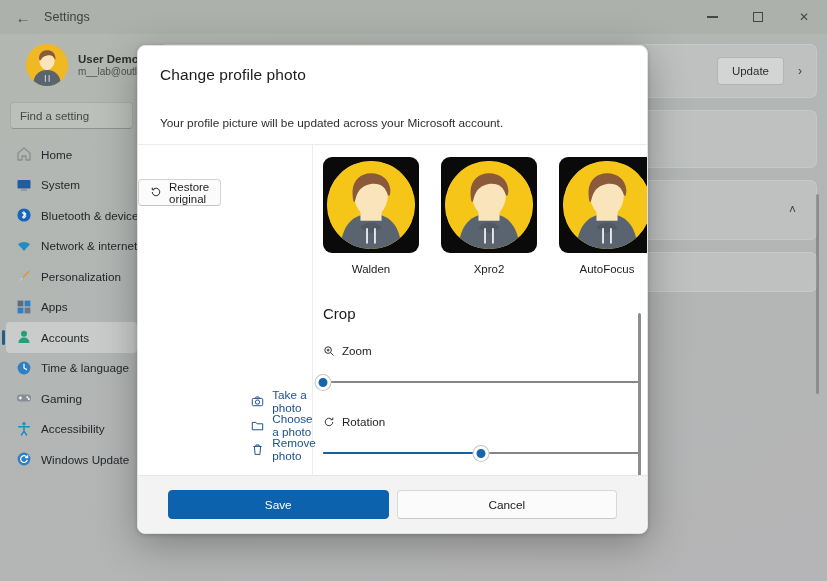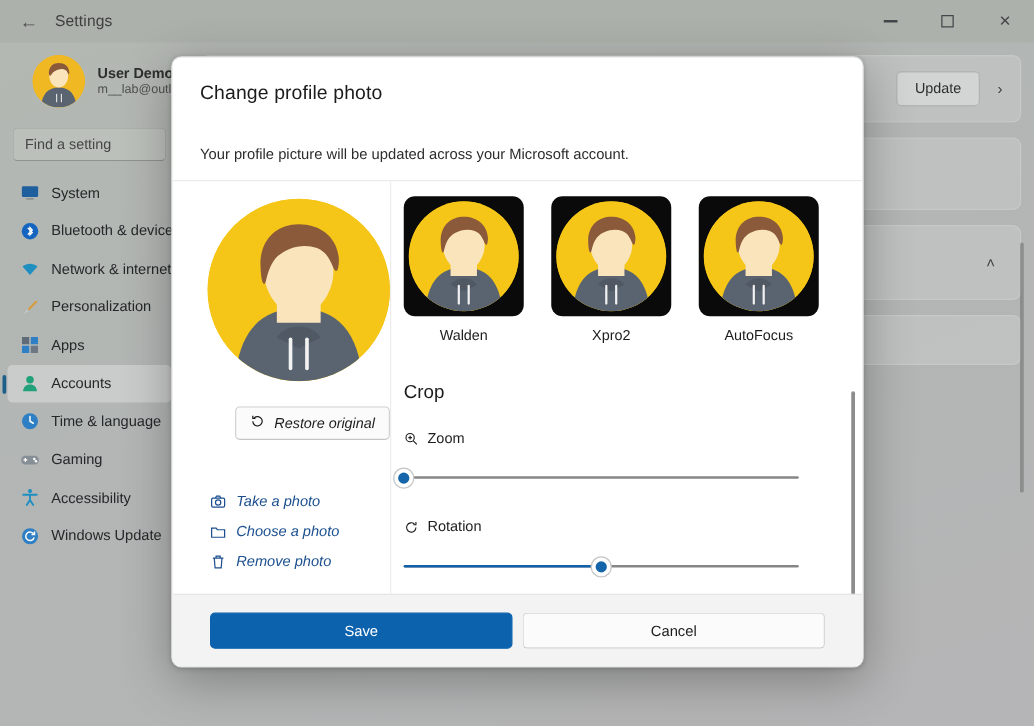--- a/index.html
+++ b/index.html
@@ -102,40 +102,39 @@
   #bg-card-2 { height: 58px; }
   #bg-card-3 { height: 60px; display: flex; align-items: center; justify-content: flex-end; padding-right: 20px; }
   #bg-card-4 { height: 40px; }
   #bg-scroll {
     position: absolute; right: -2px; top: 150px; width: 3px; height: 200px;
     background: rgba(90,94,90,.45); border-radius: 2px;
   }
 
   
   #dialog {
-    position: absolute; left: 137px; top: 45px; width: 554px; height: 489px;
+    position: absolute; left: 137px; top: 45px; width: 511px; height: 489px;
     background: #ffffff; border-radius: 8px;
     box-shadow: 0 10px 40px rgba(0,0,0,.30), 0 1px 4px rgba(0,0,0,.18);
     border: 1px solid #e2e2e2;
     display: flex; flex-direction: column;
     overflow: hidden;
   }
   #dlg-head { padding: 20px 22px 14px 22px; }
   #dlg-title { font-size: 15.5px; color: #1b1b1b; font-weight: normal; letter-spacing: .1px; }
   #dlg-sub { font-size: 11.8px; color: #2c2c2c; margin-top: 32px; }
 
   #dlg-body { flex: 1; display: flex; min-height: 0; position: relative; border-top: 1px solid #ececec; }
 
   
   #pane-left {
     width: 175px; flex: 0 0 175px;
-    display: flex; flex-direction: column; align-items: flex-end;
+    display: flex; flex-direction: row; align-items: flex-start;
     padding-top: 14px;
     border-right: 1px solid #ededed;
-    font-style: italic;
   }
   #preview-avatar {
     width: 146px; height: 146px; border-radius: 50%; overflow: hidden; position: relative;
     background: #f5c518;
   }
   #restore-btn {
     margin-top: 20px; height: 27px; padding: 0 11px;
     border: 1px solid #d3d3d3; border-bottom-color: #c4c4c4;
     border-radius: 4px; background: #fbfbfb;
     display: flex; align-items: center; gap: 7px;
@@ -238,20 +237,28 @@
         <div id="profile-name">User Demo</div>
         <div id="profile-email">m__lab@outlook.</div>
       </div>
     </div>
 
     <div id="search-box">
       <span>Find a setting</span>
     </div>
 
     <div id="nav-list">
+        <div class="nav-item">
+          <span class="nav-ico">
+            <svg width="16" height="16" viewBox="0 0 16 16">
+              <path d="M8 2 2 7v7h4v-4h4v4h4V7z" fill="none" stroke="#8a8d8a" stroke-width="1.3" stroke-linejoin="round"></path>
+            </svg>
+          </span>
+          <span>Home</span>
+        </div>
         <div class="nav-item">
           <span class="nav-ico">
             <svg width="16" height="16" viewBox="0 0 16 16">
               <rect x="1.5" y="3" width="13" height="8.5" rx="1" fill="#1f5f9e"></rect>
               <rect x="5" y="12.5" width="6" height="1.2" fill="#8a8d8a"></rect>
             </svg>
           </span>
           <span>System</span>
         </div>
         <div class="nav-item">

